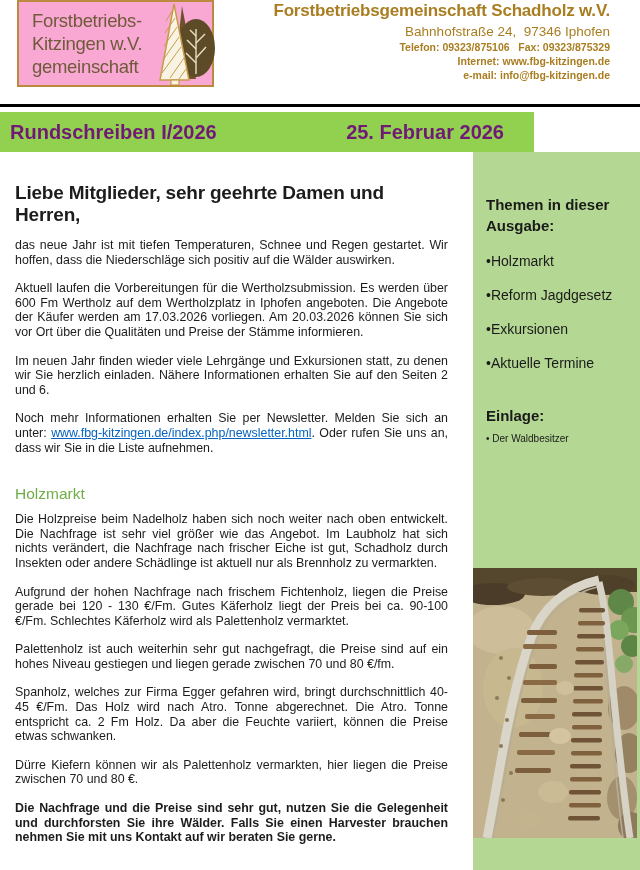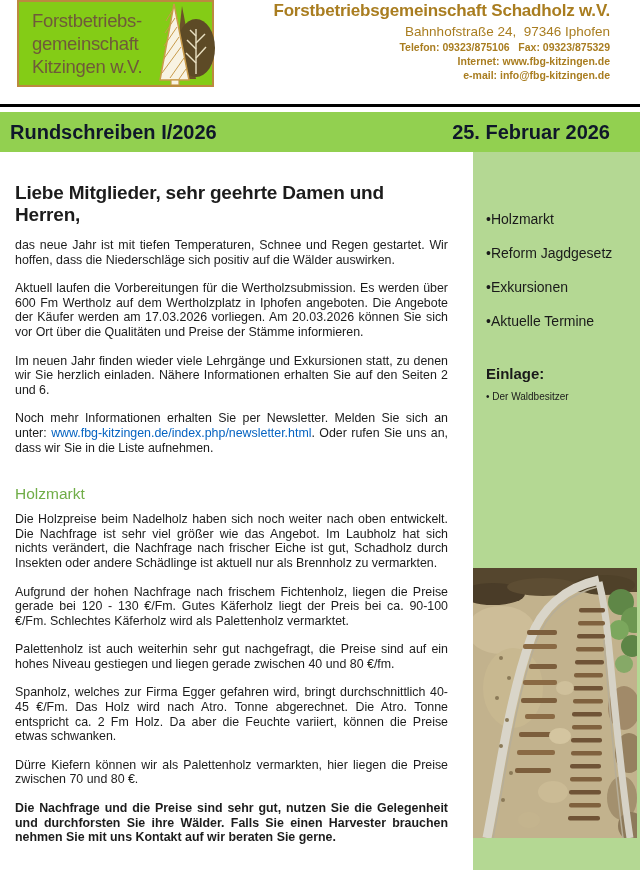--- a/index.html
+++ b/index.html
@@ -4,41 +4,41 @@
 <style>
   html,body { margin:0; padding:0; background:#ffffff; }
   .page {
     position:relative; width:640px; height:870px; background:#ffffff;
     font-family:"Liberation Sans", sans-serif; overflow:hidden;
   }
 
   
   .logo-box {
     position:absolute; left:17px; top:0; width:197px; height:87px;
-    background:#84cc16; border:2px solid #bc8a3f; box-sizing:border-box;
+    background:#f9a8d4; border:2px solid #bc8a3f; box-sizing:border-box;
     display:flex; align-items:center;
   }
   .logo-text {
     padding-left:13px; color:#6f5a3a; font-size:18.5px; line-height:23px;
     letter-spacing:-0.3px; white-space:nowrap;
   }
   .logo-trees { margin-left:4px; flex:0 0 auto; }
 
   .header-contact { position:absolute; right:30px; top:1px; text-align:right; color:#a97d20; }
   .org-name { font-size:17px; font-weight:bold; letter-spacing:-0.2px; }
   .org-address { font-size:13.5px; font-weight:normal; margin-top:3px; white-space:pre-wrap; }
   .contact-small { font-size:10.5px; font-weight:bold; margin-top:2px; white-space:pre-wrap; }
 
   .rule { position:absolute; left:0; top:104px; width:640px; height:3px; background:#000; }
 
   .banner {
-    position:absolute; left:0; top:112px; width:640px; height:40px;
+    position:absolute; left:0; top:112px; width:534px; height:40px;
     background:#92d050; box-sizing:border-box; display:flex;
     justify-content:space-between; align-items:center;
-    padding:0 30px 0 10px; font-size:20px; font-weight:bold; color:#0f172a;
+    padding:0 30px 0 10px; font-size:20px; font-weight:bold; color:#701a75;
   }
 
   
   .sidebar {
     position:absolute; left:473px; top:152px; width:167px; height:718px;
     background:#b4d893; box-sizing:border-box; padding:42px 8px 0 13px; color:#1a1a1a;
   }
   .sidebar-heading { font-weight:bold; font-size:15px; line-height:21px; }
   .topics { margin-top:18px; }
   .topic-item { font-size:14px; line-height:15px; margin-bottom:19px; }
@@ -51,32 +51,32 @@
 
   
   .main { position:absolute; left:15px; top:170px; width:433px; color:#1c1c1c; }
   .salutation { font-size:19px; font-weight:bold; margin:12px 0 12px 0; letter-spacing:-0.2px; }
   .main p { margin:0 0 14px 0; font-size:12.4px; line-height:14.6px; text-align:justify; }
   .newsletter-par { margin-top:8px !important; }
   .section-heading {
     color:#70ad47; font-size:15.5px; font-weight:normal; margin:30px 0 9px 0;
   }
   .closing { font-weight:bold; }
-  a.newsletter-link { color:#0563c1; cursor:pointer; }
+  a.newsletter-link { color:#0563c1; text-decoration:underline; cursor:pointer; }
 </style>
 </head>
 <body>
 
 <div class="page">
 
   <div class="logo-box">
     <div class="logo-text">
       <div>Forstbetriebs-</div>
+      <div>Kitzingen w.V.</div>
       <div>gemeinschaft</div>
-      <div>Kitzingen w.V.</div>
     </div>
     <svg class="logo-trees" width="72" height="82" viewBox="0 0 72 82">
       <polygon points="36,3 50,76 28,76" fill="#6b5229"></polygon>
       <ellipse cx="50" cy="45" rx="19" ry="29" fill="#5d4a26"></ellipse>
       <g stroke="#e9e0c2" stroke-width="1.4" fill="none">
         <path d="M50,71 L50,26"></path>
         <path d="M50,60 L40,50"></path>
         <path d="M50,55 L60,44"></path>
         <path d="M50,46 L41,37"></path>
         <path d="M50,40 L59,31"></path>
@@ -105,20 +105,21 @@
   </div>
 
   <div class="rule"></div>
 
   <div class="banner">
     <span>Rundschreiben I/2026</span>
     <span>25. Februar 2026</span>
   </div>
 
   <div class="sidebar">
+    <div class="sidebar-heading">Themen in dieser Ausgabe:</div>
     <div class="topics">
       <div class="topic-item"><span class="bullet-tight"></span><span>Holzmarkt</span></div>
       <div class="topic-item"><span class="bullet-tight"></span><span>Reform Jagdgesetz</span></div>
       <div class="topic-item"><span class="bullet-tight"></span><span>Exkursionen</span></div>
       <div class="topic-item"><span class="bullet-tight"></span><span>Aktuelle Termine</span></div>
     </div>
     <div class="einlage-heading">Einlage:</div>
     <div class="einlage-item"><span class="bullet-space"></span><span>Der Waldbesitzer</span></div>
   </div>
 
@@ -202,20 +203,20 @@
     <p>das neue Jahr ist mit tiefen Temperaturen, Schnee und Regen gestartet. Wir hoffen, dass die Niederschläge sich positiv auf die Wälder auswirken.</p>
     <p>Aktuell laufen die Vorbereitungen für die Wertholzsubmission.  Es werden über 600 Fm Wertholz auf dem Wertholzplatz in Iphofen angeboten. Die Angebote der Käufer werden am 17.03.2026 vorliegen. Am 20.03.2026 können Sie sich vor Ort über die Qualitäten und Preise der Stämme informieren.</p>
     <p>Im neuen Jahr finden wieder viele Lehrgänge und Exkursionen statt, zu denen wir Sie herzlich einladen. Nähere Informationen erhalten Sie auf den Seiten 2 und 6.</p>
 
     <p class="newsletter-par"><span>Noch mehr Informationen erhalten Sie per Newsletter. Melden Sie sich an unter: </span><a class="newsletter-link">www.fbg-kitzingen.de/index.php/newsletter.html</a><span>. Oder rufen Sie uns an, dass wir Sie in die Liste aufnehmen.</span></p>
 
     <h2 class="section-heading">Holzmarkt</h2>
 
     <p>Die Holzpreise beim Nadelholz haben sich noch weiter nach oben entwickelt. Die Nachfrage ist sehr viel größer wie das Angebot. Im Laubholz hat sich nichts verändert, die Nachfrage nach frischer Eiche ist gut, Schadholz durch Insekten oder andere Schädlinge ist aktuell nur als Brennholz zu vermarkten.</p>
     <p>Aufgrund der hohen Nachfrage nach frischem Fichtenholz, liegen die Preise gerade bei 120 - 130 €/Fm. Gutes Käferholz liegt der Preis bei ca. 90-100 €/Fm. Schlechtes Käferholz wird als Palettenholz vermarktet.</p>
-    <p>Palettenholz ist auch weiterhin sehr gut nachgefragt, die Preise sind auf ein hohes Niveau gestiegen und liegen gerade zwischen 40 und 80 €/fm.</p>
+    <p>Palettenholz ist auch weiterhin sehr gut nachgefragt, die Preise sind auf ein hohes Niveau gestiegen und liegen gerade zwischen 70 und 80 €/fm.</p>
     <p>Spanholz, welches zur Firma Egger gefahren wird, bringt durchschnittlich 40-45 €/Fm. Das Holz wird nach Atro. Tonne abgerechnet. Die Atro. Tonne entspricht ca. 2 Fm Holz. Da aber die Feuchte variiert, können die Preise etwas schwanken.</p>
     <p>Dürre Kiefern können wir als Palettenholz vermarkten, hier liegen die Preise zwischen 70 und 80 €.</p>
 
     <p class="closing">Die Nachfrage und die Preise sind sehr gut, nutzen Sie die Gelegenheit und durchforsten Sie ihre Wälder. Falls Sie einen Harvester brauchen nehmen Sie mit uns Kontakt auf wir beraten Sie gerne.</p>
   </div>
 
 </div>
 
 </body></html>

